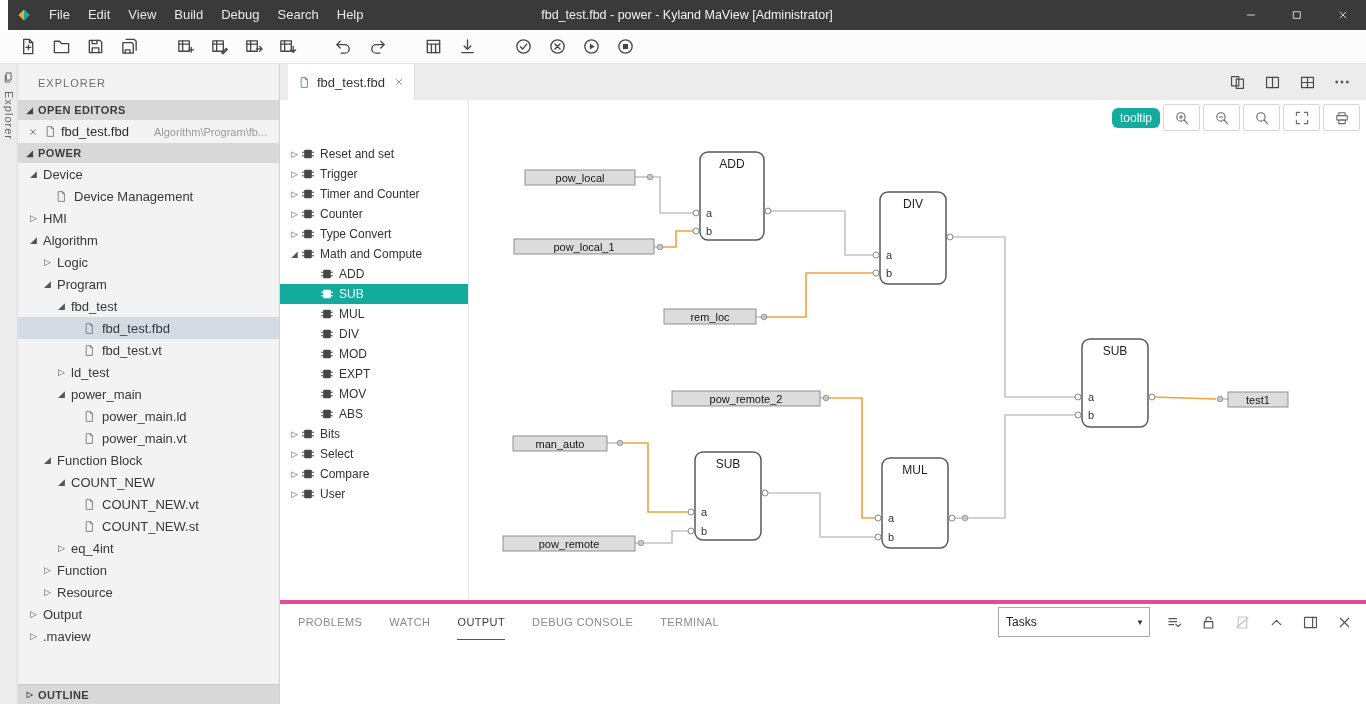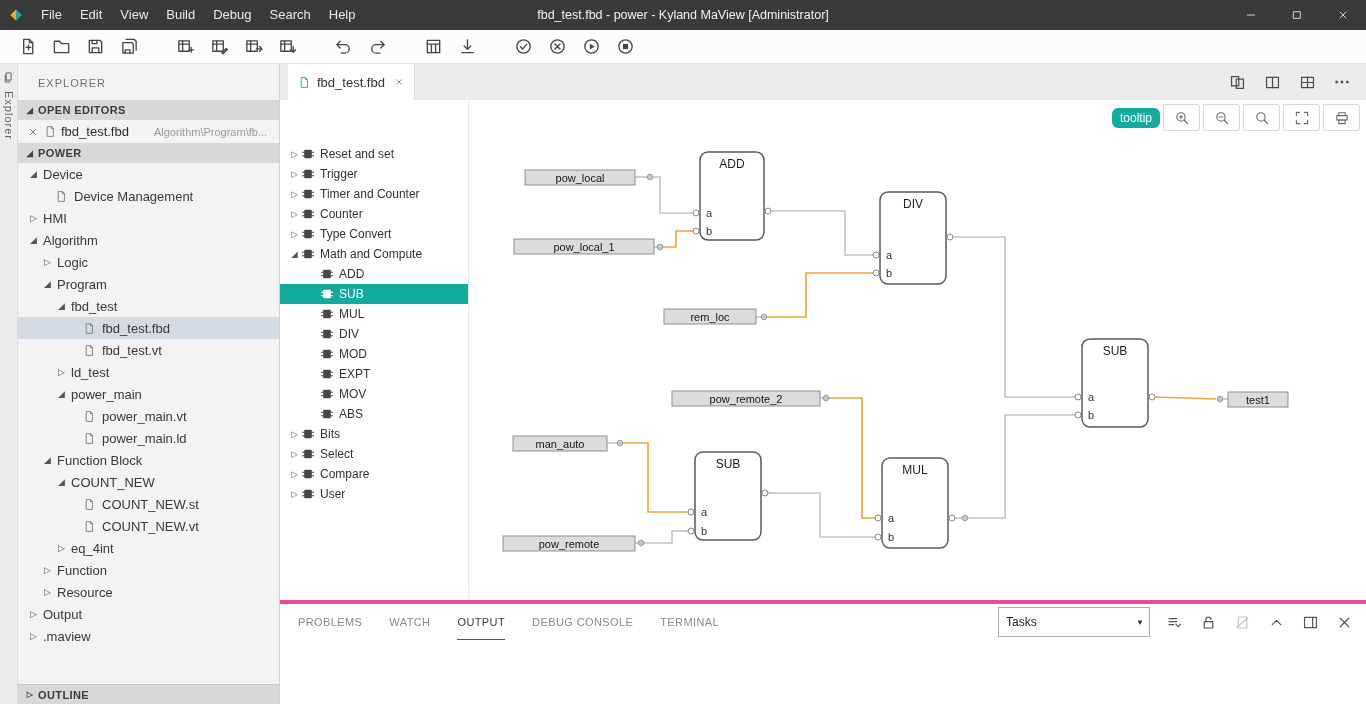--- a/index.html
+++ b/index.html
@@ -1,21 +1,21 @@
 <!DOCTYPE html>
 <html style="--accent: #12ab9e; --selection: #d4dbe4; --titlebar: #3a3a3a;"><head>
 <meta charset="utf-8">
 <style>
   html,body{margin:0;padding:0;background:#fff;font-family:"Liberation Sans",sans-serif;}
   *{box-sizing:border-box;user-select:none;}
   #app{position:relative;width:1366px;height:704px;overflow:hidden;background:#fff;}
   .icon{display:block;stroke:currentColor;fill:none;stroke-width:1.4;stroke-linecap:round;stroke-linejoin:round;}
 
   
-  #titlebar{position:absolute;top:0;left:0;right:0;height:30px;background:var(--titlebar,#3a3a3a);
+  #titlebar{position:absolute;top:0;left:8px;right:0;height:30px;background:var(--titlebar,#3a3a3a);
     display:flex;align-items:center;color:#e9e9e9;font-size:13px;}
   #app-logo{margin:0 8px 0 8px;}
   #menubar{display:flex;height:30px;align-items:center;}
   .menu-item{padding:0 9px;line-height:30px;cursor:default;}
   #tb-title{position:absolute;left:0;right:0;text-align:center;font-size:12.5px;color:#f2f2f2;pointer-events:none;}
   #win-controls{margin-left:auto;display:flex;position:relative;}
   .win-btn{width:46px;height:30px;display:flex;align-items:center;justify-content:center;color:#eee;}
 
   
   #toolbar{position:absolute;top:30px;left:0;right:0;height:34px;background:#fcfcfc;border-bottom:1px solid #e3e3e3;
@@ -348,59 +348,59 @@
           <span class="tlabel">power_main</span>
         </div>
         <div class="trow" style="padding-left: 50px;">
           <span class="twisty"></span>
           <span class="file-ico">
             <svg viewBox="0 0 20 20" class="icon" style="width:13px;height:13px">
               <path d="M5.5 2.5h6l3 3v12h-9z"></path>
               <path d="M11.5 2.5v3h3"></path>
             </svg>
           </span>
-          <span class="tlabel">power_main.vt</span>
+          <span class="tlabel">power_main.ld</span>
         </div>
         <div class="trow" style="padding-left: 50px;">
           <span class="twisty"></span>
           <span class="file-ico">
             <svg viewBox="0 0 20 20" class="icon" style="width:13px;height:13px">
               <path d="M5.5 2.5h6l3 3v12h-9z"></path>
               <path d="M11.5 2.5v3h3"></path>
             </svg>
           </span>
-          <span class="tlabel">power_main.ld</span>
+          <span class="tlabel">power_main.vt</span>
         </div>
         <div class="trow" style="padding-left: 22px;">
           <span class="twisty">◢</span>
           <span class="tlabel">Function Block</span>
         </div>
         <div class="trow" style="padding-left: 36px;">
           <span class="twisty">◢</span>
           <span class="tlabel">COUNT_NEW</span>
         </div>
         <div class="trow" style="padding-left: 50px;">
           <span class="twisty"></span>
           <span class="file-ico">
             <svg viewBox="0 0 20 20" class="icon" style="width:13px;height:13px">
               <path d="M5.5 2.5h6l3 3v12h-9z"></path>
               <path d="M11.5 2.5v3h3"></path>
             </svg>
           </span>
-          <span class="tlabel">COUNT_NEW.st</span>
+          <span class="tlabel">COUNT_NEW.vt</span>
         </div>
         <div class="trow" style="padding-left: 50px;">
           <span class="twisty"></span>
           <span class="file-ico">
             <svg viewBox="0 0 20 20" class="icon" style="width:13px;height:13px">
               <path d="M5.5 2.5h6l3 3v12h-9z"></path>
               <path d="M11.5 2.5v3h3"></path>
             </svg>
           </span>
-          <span class="tlabel">COUNT_NEW.vt</span>
+          <span class="tlabel">COUNT_NEW.st</span>
         </div>
         <div class="trow" style="padding-left: 36px;">
           <span class="twisty">▷</span>
           <span class="tlabel">eq_4int</span>
         </div>
         <div class="trow" style="padding-left: 22px;">
           <span class="twisty">▷</span>
           <span class="tlabel">Function</span>
         </div>
         <div class="trow" style="padding-left: 22px;">

